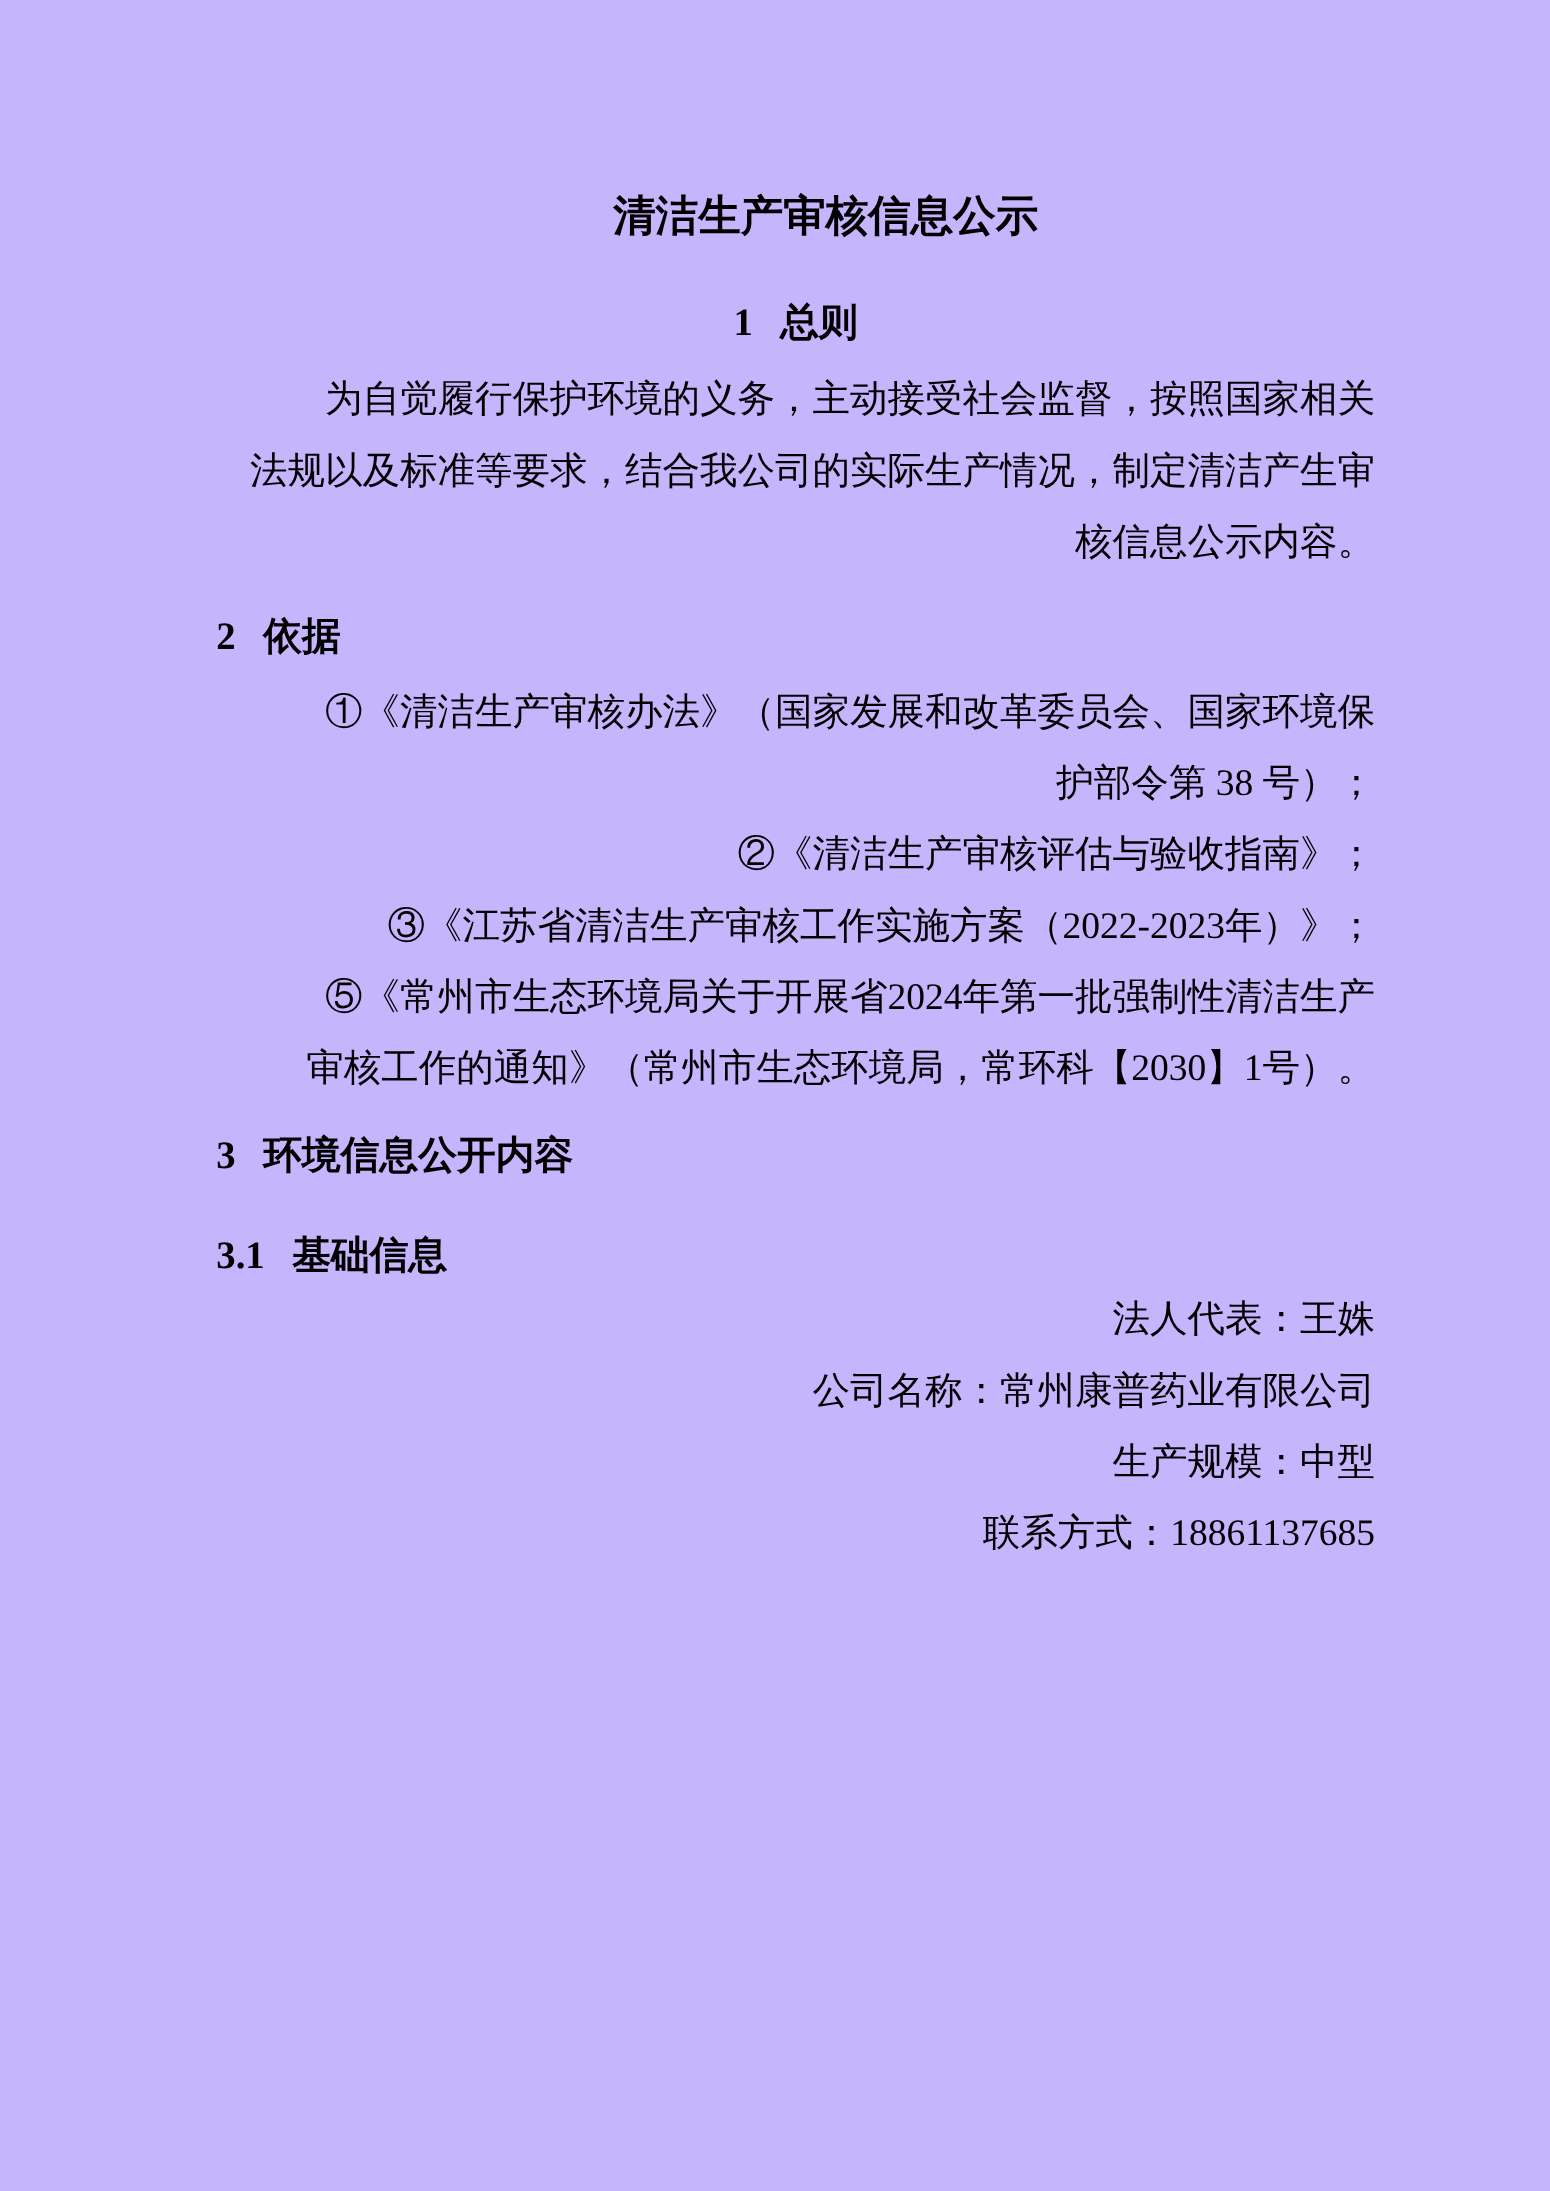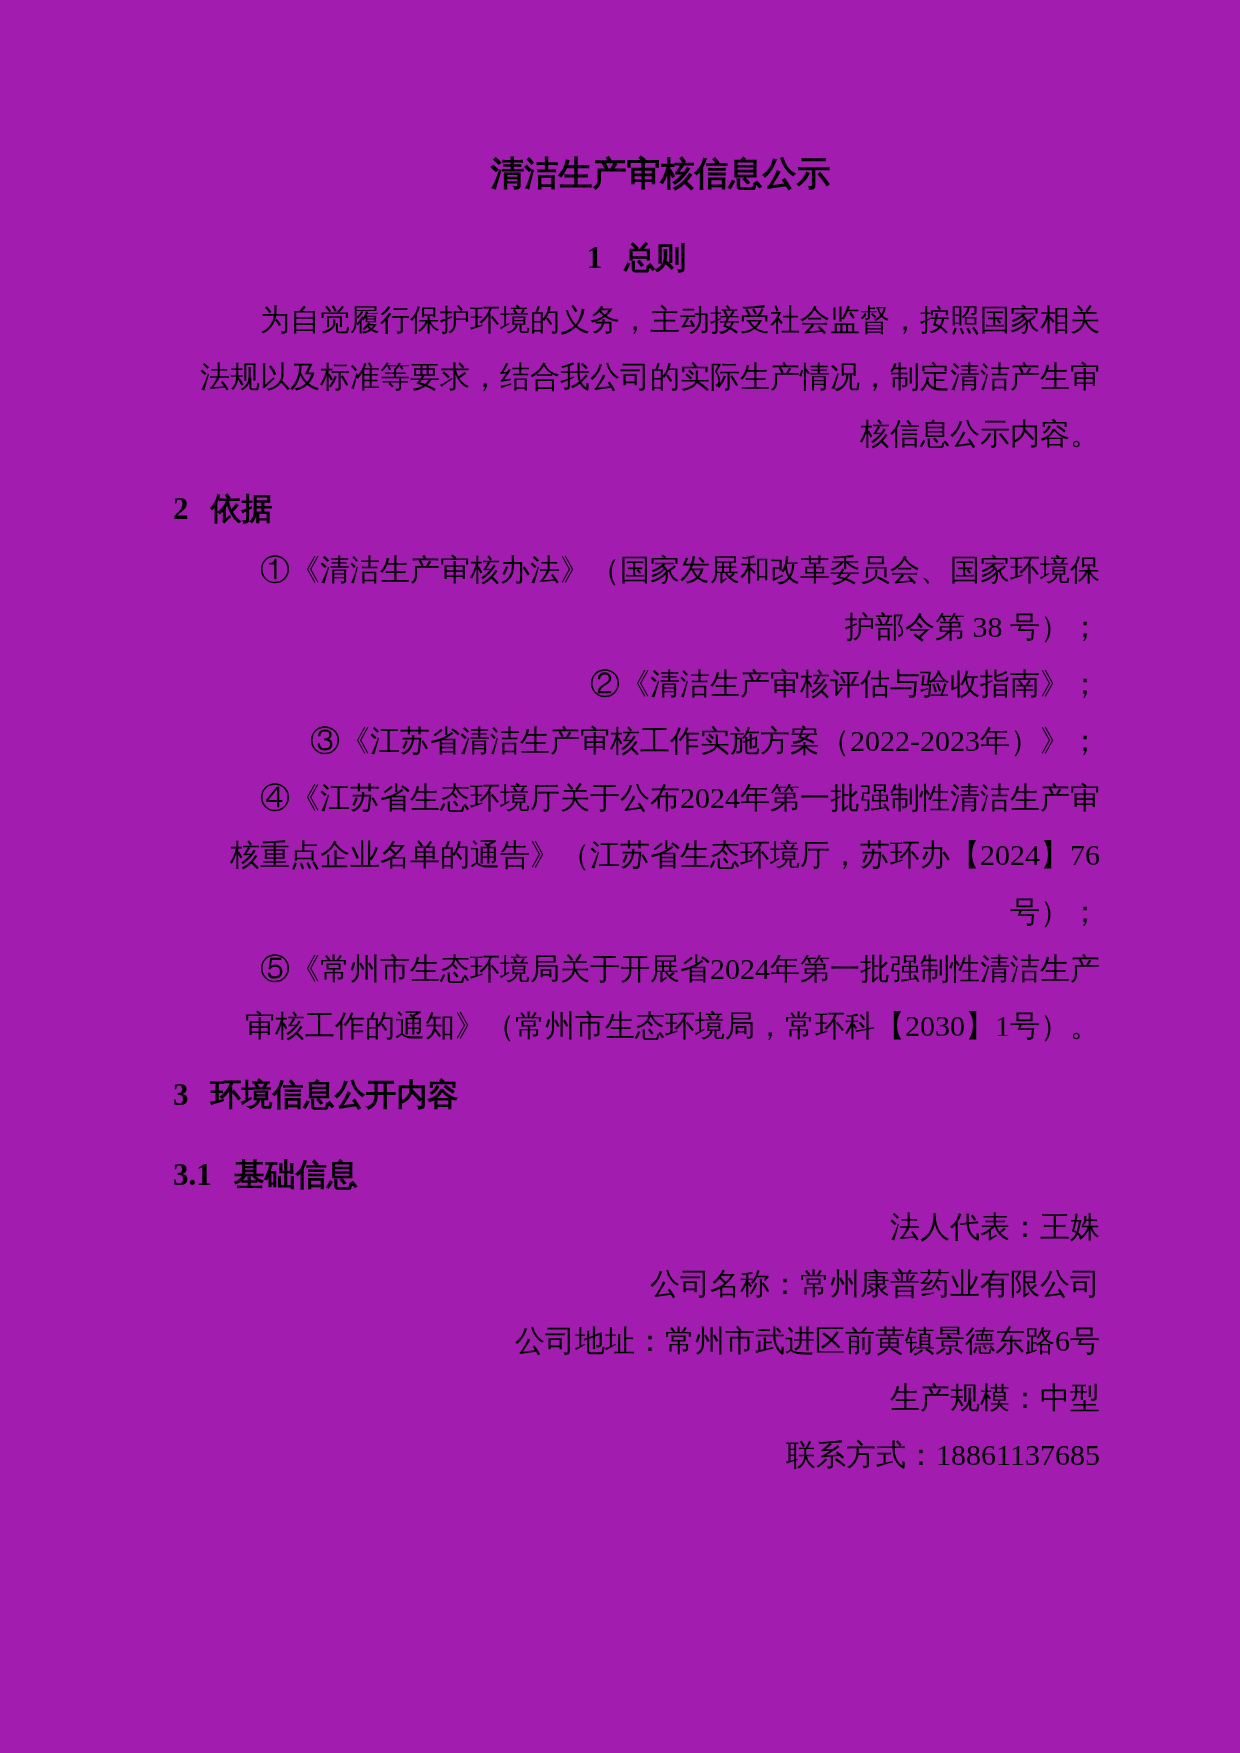--- a/index.html
+++ b/index.html
@@ -4,21 +4,21 @@
 <style>
   html, body {
     margin: 0;
     padding: 0;
     background: #ffffff;
   }
   .page {
     position: relative;
     width: 1240px;
     height: 1753px;
-    background: #a21caf;
+    background: #c4b5fd;
     color: #000000;
     font-family: "Liberation Serif", "DejaVu Serif", serif;
     overflow: hidden;
   }
   .content {
     box-sizing: border-box;
     padding: 152px 140px 0 153px;
   }
   .doc-title {
     margin: 0;
@@ -72,37 +72,33 @@
 
     <div class="heading h-sect2">
       <span class="h-num">2</span><span>依据</span>
     </div>
 
     <div class="refs-block">
       <p class="body-text">①《清洁生产审核办法》（国家发展和改革委员会、国家环境保
 护部令第 38 号）；</p>
       <p class="body-text">②《清洁生产审核评估与验收指南》；</p>
       <p class="body-text">③《江苏省清洁生产审核工作实施方案（2022-2023年）》；</p>
-      <p class="body-text">④《江苏省生态环境厅关于公布2024年第一批强制性清洁生产审
-核重点企业名单的通告》（江苏省生态环境厅，苏环办【2024】76
-号）；</p>
       <p class="body-text">⑤《常州市生态环境局关于开展省2024年第一批强制性清洁生产
 审核工作的通知》（常州市生态环境局，常环科【2030】1号）。</p>
     </div>
 
     <div class="heading h-sect3">
       <span class="h-num">3</span><span>环境信息公开内容</span>
     </div>
 
     <div class="heading h-sub">
       <span class="h-num">3.1</span><span>基础信息</span>
     </div>
 
     <div class="info-block">
       <p class="body-text">法人代表：王姝</p>
       <p class="body-text">公司名称：常州康普药业有限公司</p>
-      <p class="body-text">公司地址：常州市武进区前黄镇景德东路6号</p>
       <p class="body-text">生产规模：中型</p>
       <p class="body-text">联系方式：18861137685</p>
     </div>
 
   </div>
 </div>
 
 </body></html>

